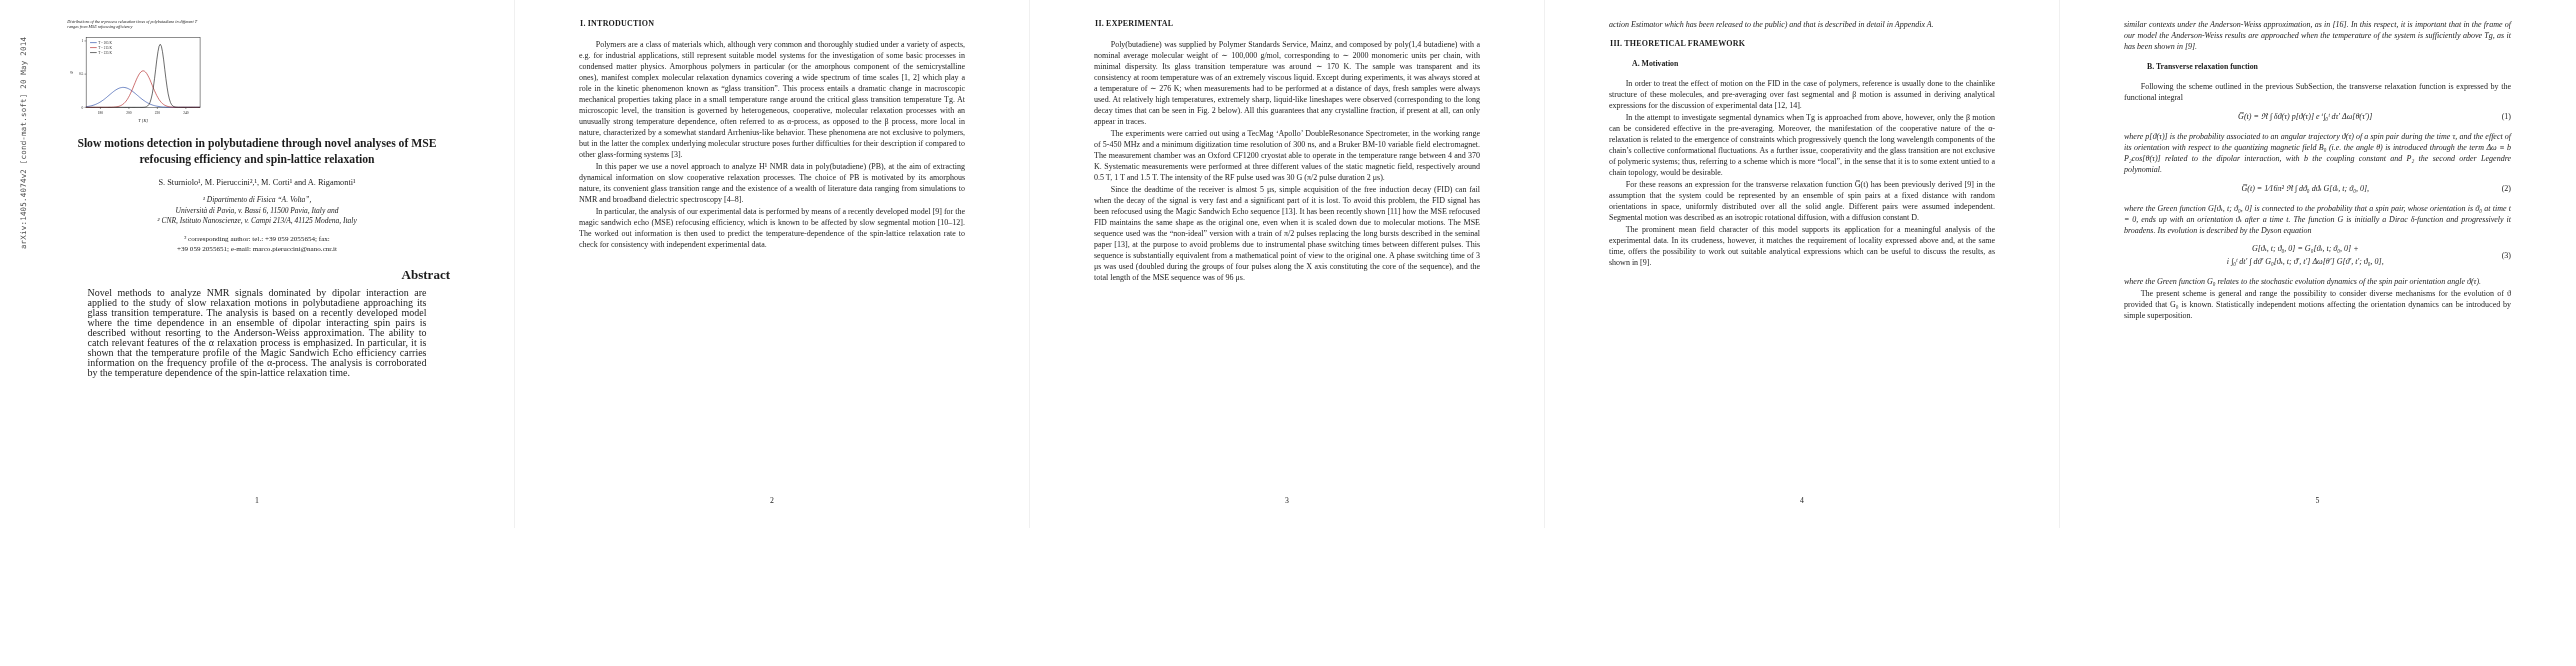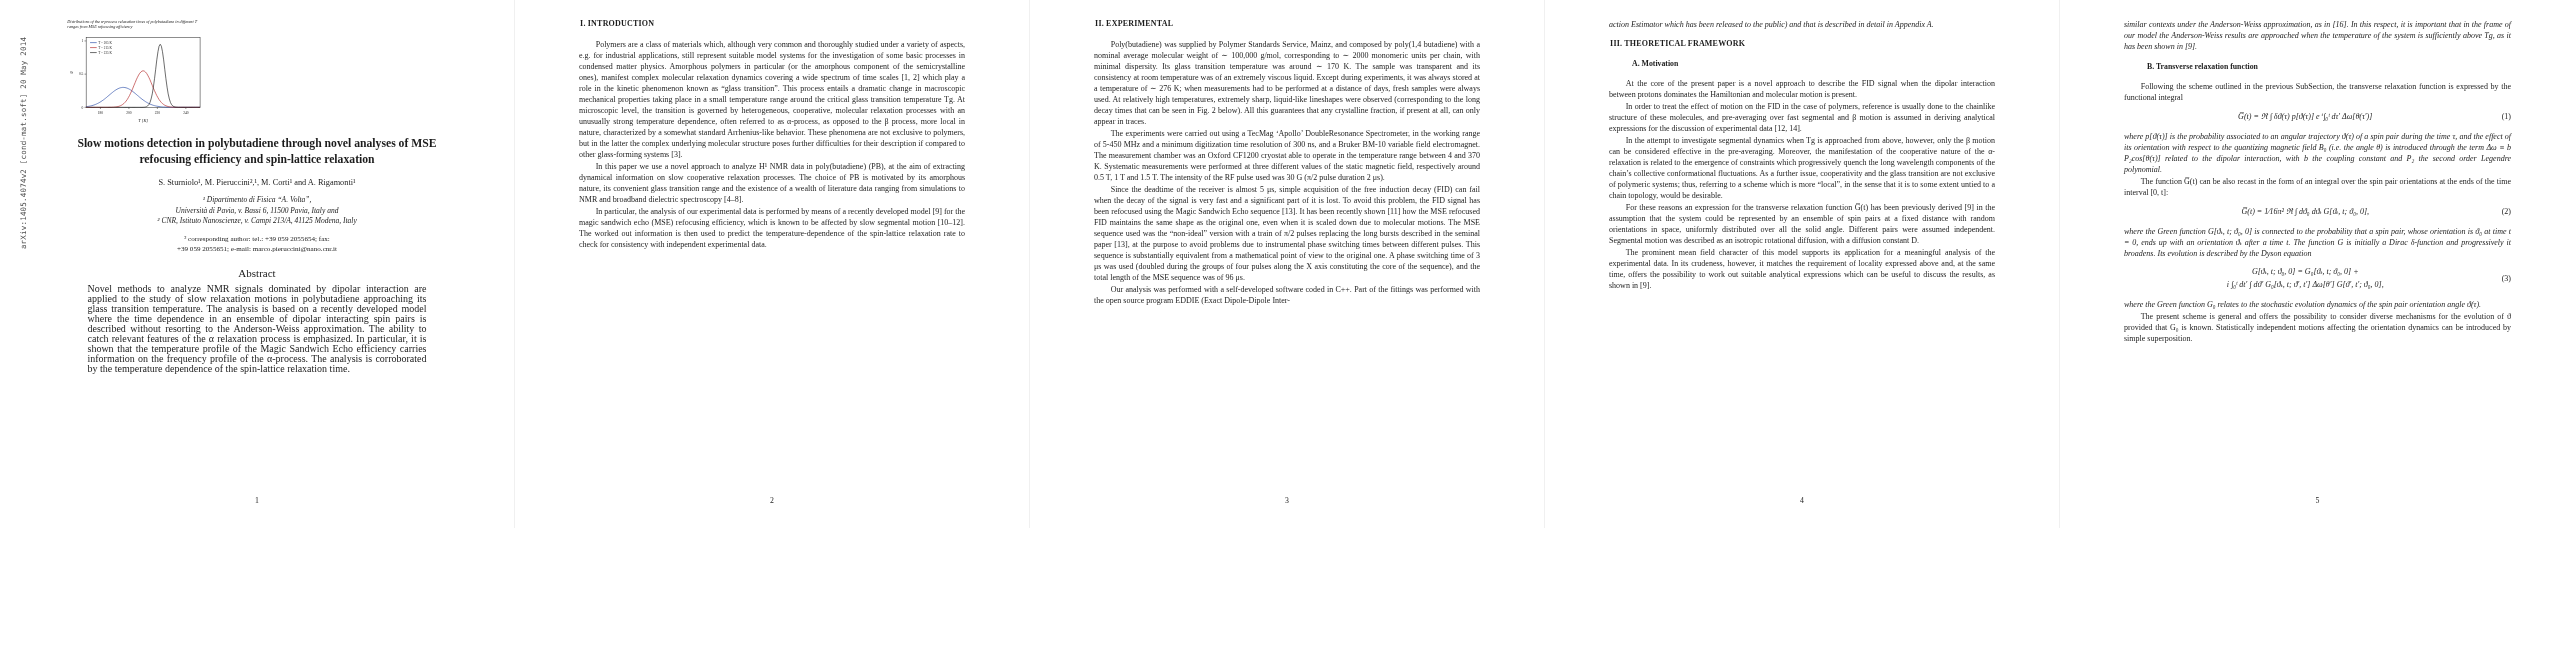--- a/index.html
+++ b/index.html
@@ -27,21 +27,21 @@
 
   
   .fig { display:block; width:146px; margin:0 0 11px 3.3px; }
   .fig-caption { font-size:4.2px; line-height:5.3px; font-style:italic; color:#222; width:139px; margin-bottom:1.7px; text-align:left; }
   .fig-plot { display:block; }
   .title { text-align:center; font-size:11.7px; font-weight:bold; line-height:15.6px; max-width:367px; margin:10px auto 11px auto; }
   .authors { text-align:center; font-size:8.3px; margin-bottom:7.8px; }
   .affil { text-align:center; font-style:italic; font-size:7.5px; line-height:10.3px; }
   .contact { text-align:center; font-size:7.1px; line-height:9.7px; }
   .contact-block { margin-top:9px; }
-  .abstract-heading { text-align:center; font-weight:normal; font-size:11px; margin:12.2px 0 5.6px 0; }
+  .abstract-heading { text-align:right; font-weight:bold; font-size:13px; margin:12.2px 0 5.6px 0; }
   .abstract { font-size:10px; line-height:10px; text-align:justify; width:339px; margin:0 auto; }
 
   .page-number { position:absolute; bottom:23px; left:0; width:100%; text-align:center; font-size:7.8px; color:#1c1c1c; }
 
   
   .equation { display:flex; align-items:center; margin:7.8px 0; }
   .eq-body { flex:1; text-align:center; font-style:italic; font-size:8px; line-height:12.2px; }
   .eq-num { width:24.5px; text-align:right; font-style:normal; font-size:8px; }
 </style>
 </head>
@@ -108,62 +108,59 @@
     </div>
     <div class="page-number">2</div>
   </div>
 
   <div class="page">
     <div class="content">
       <div class="section-heading">II.    EXPERIMENTAL</div>
       <p class="body">Poly(butadiene) was supplied by Polymer Standards Service, Mainz, and composed by poly(1,4 butadiene) with a nominal average molecular weight of ∼ 100,000 g/mol, corresponding to ∼ 2000 monomeric units per chain, with minimal dispersity. Its glass transition temperature was around ∼ 170 K. The sample was transparent and its consistency at room temperature was of an extremely viscous liquid. Except during experiments, it was always stored at a temperature of ∼ 276 K; when measurements had to be performed at a distance of days, fresh samples were always used. At relatively high temperatures, extremely sharp, liquid-like lineshapes were observed (corresponding to the long decay times that can be seen in Fig. 2 below). All this guarantees that any crystalline fraction, if present at all, can only appear in traces.</p>
       <p class="body">The experiments were carried out using a TecMag ‘Apollo’ DoubleResonance Spectrometer, in the working range of 5-450 MHz and a minimum digitization time resolution of 300 ns, and a Bruker BM-10 variable field electromagnet. The measurement chamber was an Oxford CF1200 cryostat able to operate in the temperature range between 4 and 370 K. Systematic measurements were performed at three different values of the static magnetic field, respectively around 0.5 T, 1 T and 1.5 T. The intensity of the RF pulse used was 30 G (π/2 pulse duration 2 μs).</p>
       <p class="body">Since the deadtime of the receiver is almost 5 μs, simple acquisition of the free induction decay (FID) can fail when the decay of the signal is very fast and a significant part of it is lost. To avoid this problem, the FID signal has been refocused using the Magic Sandwich Echo sequence [13]. It has been recently shown [11] how the MSE refocused FID maintains the same shape as the original one, even when it is scaled down due to molecular motions. The MSE sequence used was the “non-ideal” version with a train of π/2 pulses replacing the long bursts described in the seminal paper [13], at the purpose to avoid problems due to instrumental phase switching times between different pulses. This sequence is substantially equivalent from a mathematical point of view to the original one. A phase switching time of 3 μs was used (doubled during the groups of four pulses along the X axis constituting the core of the sequence), and the total length of the MSE sequence was of 96 μs.</p>
-      <p class="body">Our analysis was performed with a self-developed software coded in C++. Part of the fittings was performed with the open source program EDDIE (Exact Dipole-Dipole Inter-</p>
     </div>
     <div class="page-number">3</div>
   </div>
 
   <div class="page">
     <div class="content">
       <p class="body noindent">action Estimator which has been released to the public) and that is described in detail in Appendix A.</p>
       <div class="section-heading">III.    THEORETICAL FRAMEWORK</div>
       <div class="subsection-heading">A.    Motivation</div>
-      <p class="body">At the core of the present paper is a novel approach to describe the FID signal when the dipolar interaction between protons dominates the Hamiltonian and molecular motion is present.</p>
       <p class="body">In order to treat the effect of motion on the FID in the case of polymers, reference is usually done to the chainlike structure of these molecules, and pre-averaging over fast segmental and β motion is assumed in deriving analytical expressions for the discussion of experimental data [12, 14].</p>
       <p class="body">In the attempt to investigate segmental dynamics when Tg is approached from above, however, only the β motion can be considered effective in the pre-averaging. Moreover, the manifestation of the cooperative nature of the α-relaxation is related to the emergence of constraints which progressively quench the long wavelength components of the chain’s collective conformational fluctuations. As a further issue, cooperativity and the glass transition are not exclusive of polymeric systems; thus, referring to a scheme which is more “local”, in the sense that it is to some extent untied to a chain topology, would be desirable.</p>
       <p class="body">For these reasons an expression for the transverse relaxation function G̅(t) has been previously derived [9] in the assumption that the system could be represented by an ensemble of spin pairs at a fixed distance with random orientations in space, uniformly distributed over all the solid angle. Different pairs were assumed independent. Segmental motion was described as an isotropic rotational diffusion, with a diffusion constant D.</p>
       <p class="body">The prominent mean field character of this model supports its application for a meaningful analysis of the experimental data. In its crudeness, however, it matches the requirement of locality expressed above and, at the same time, offers the possibility to work out suitable analytical expressions which can be useful to discuss the results, as shown in [9].</p>
     </div>
     <div class="page-number">4</div>
   </div>
 
   <div class="page">
     <div class="content">
       <p class="body noindent">similar contexts under the Anderson-Weiss approximation, as in [16]. In this respect, it is important that in the frame of our model the Anderson-Weiss results are approached when the temperature of the system is sufficiently above Tg, as it has been shown in [9].</p>
       <div class="subsection-heading">B.    Transverse relaxation function</div>
       <p class="body">Following the scheme outlined in the previous SubSection, the transverse relaxation function is expressed by the functional integral</p>
       <div class="equation">
         <span class="eq-body">G̅(t) = ℜ ∫ δϑ(τ) p[ϑ(τ)] e ⁱ∫₀ᵗ dτ′ Δω[θ(τ′)]</span>
         <span class="eq-num">(1)</span>
       </div>
       <p class="body noindent">where p[ϑ(τ)] is the probability associated to an angular trajectory ϑ(τ) of a spin pair during the time τ, and the effect of its orientation with respect to the quantizing magnetic field B₀ (i.e. the angle θ) is introduced through the term Δω ≡ b P₂cos[θ(τ)] related to the dipolar interaction, with b the coupling constant and P₂ the second order Legendre polynomial.</p>
-      <p class="body">The function G̅(t) can be also recast in the form of an integral over the spin pair orientations at the ends of the time interval [0, t]:</p>
       <div class="equation">
         <span class="eq-body">G̅(t) = 1∕16π² ℜ ∫ dϑ₀ dϑₜ G[ϑₜ, t; ϑ₀, 0],</span>
         <span class="eq-num">(2)</span>
       </div>
       <p class="body noindent">where the Green function G[ϑₜ, t; ϑ₀, 0] is connected to the probability that a spin pair, whose orientation is ϑ₀ at time t = 0, ends up with an orientation ϑₜ after a time t. The function G is initially a Dirac δ-function and progressively it broadens. Its evolution is described by the Dyson equation</p>
       <div class="equation">
         <span class="eq-body">
           <div>G[ϑₜ, t; ϑ₀, 0] = G₀[ϑₜ, t; ϑ₀, 0] +</div>
           <div>i ∫₀ᵗ dt′ ∫ dϑ′ G₀[ϑₜ, t; ϑ′, t′] Δω[θ′] G[ϑ′, t′; ϑ₀, 0],</div>
         </span>
         <span class="eq-num">(3)</span>
       </div>
       <p class="body noindent">where the Green function G₀ relates to the stochastic evolution dynamics of the spin pair orientation angle ϑ(τ).</p>
-      <p class="body">The present scheme is general and offers the possibility to consider diverse mechanisms for the evolution of ϑ provided that G₀ is known. Statistically independent motions affecting the orientation dynamics can be introduced by simple superposition.</p>
+      <p class="body">The present scheme is general and range the possibility to consider diverse mechanisms for the evolution of ϑ provided that G₀ is known. Statistically independent motions affecting the orientation dynamics can be introduced by simple superposition.</p>
     </div>
     <div class="page-number">5</div>
   </div>
 
 </div>
 
 
 </body></html>

